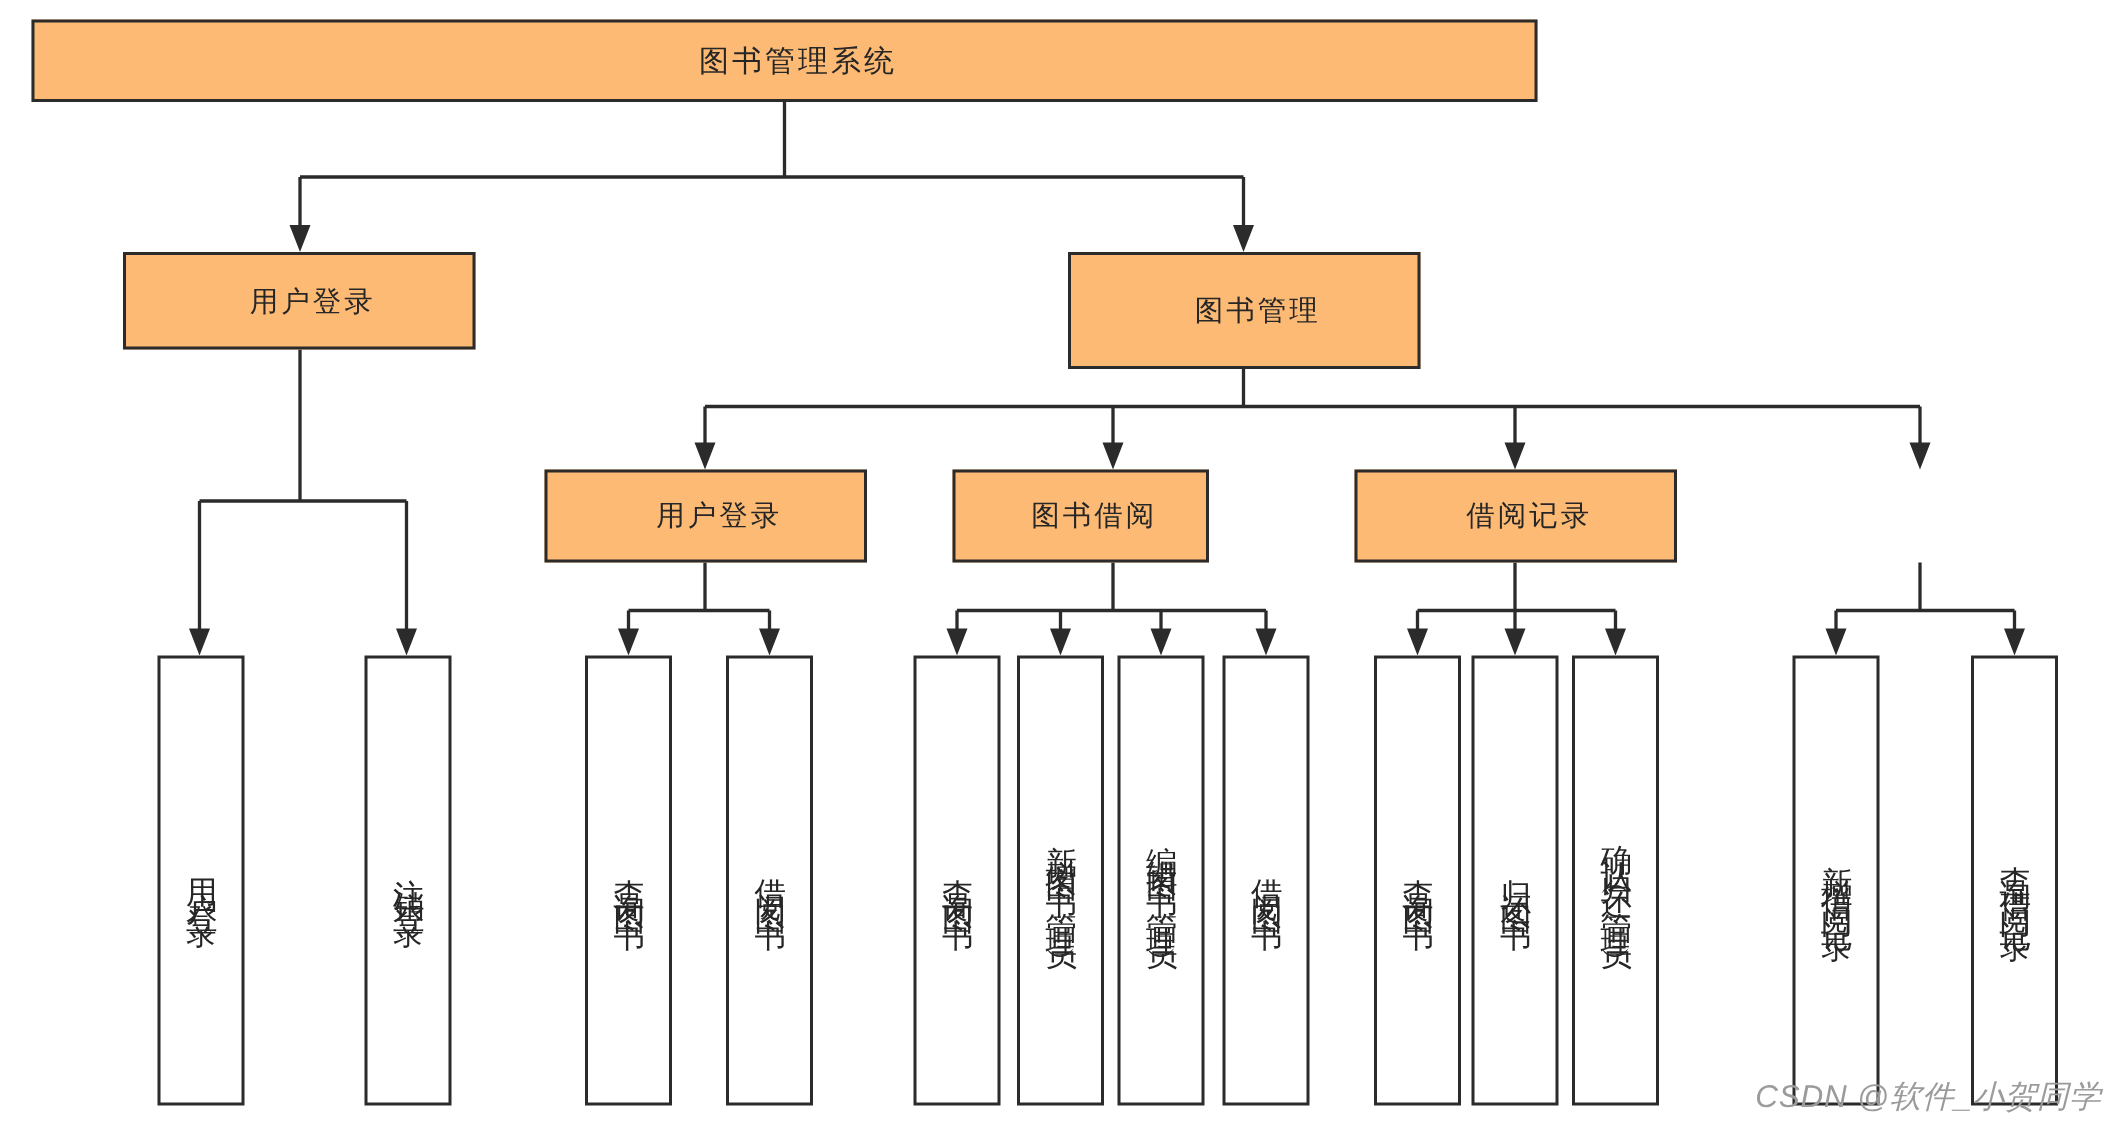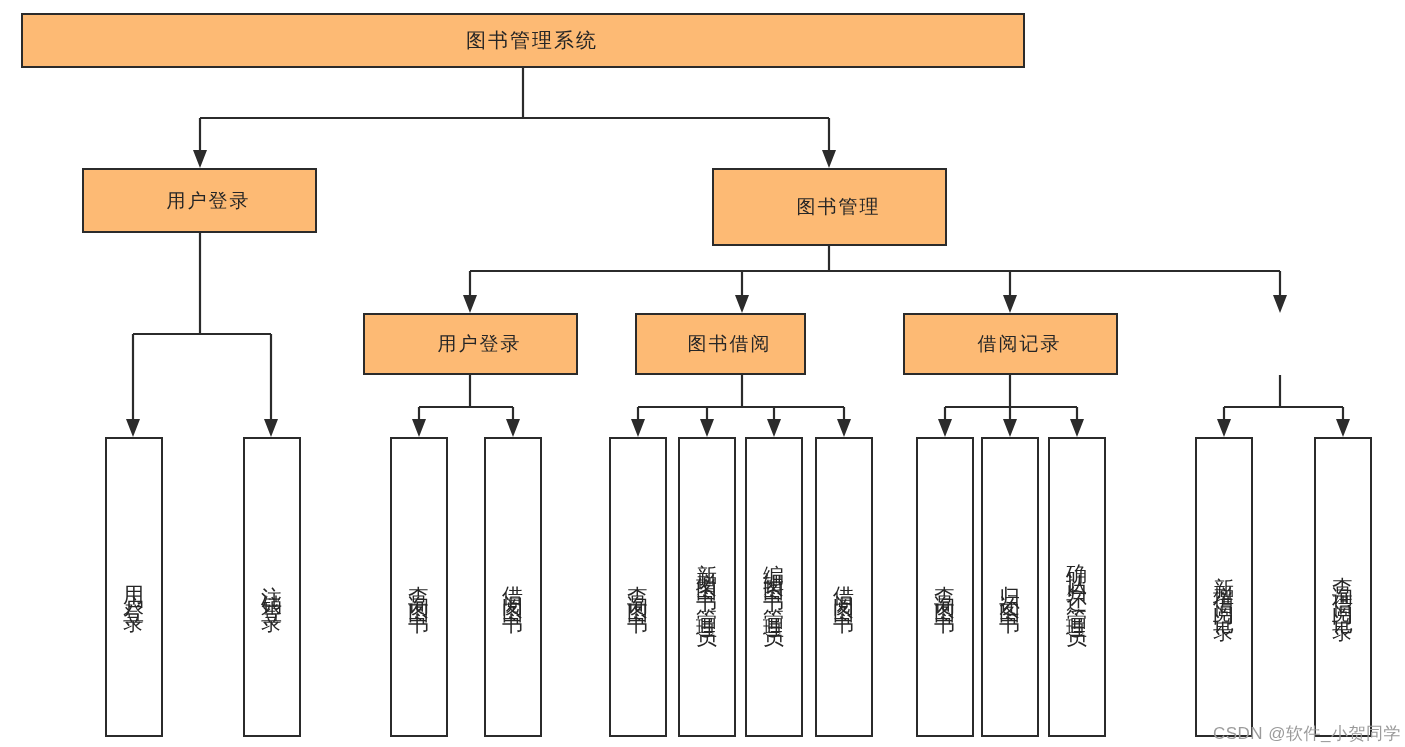--- a/index.html
+++ b/index.html
@@ -33,22 +33,23 @@
     display:block;
     writing-mode:vertical-rl;
     text-orientation:mixed;
     font-size:21px;
     letter-spacing:9px;
     line-height:1;
     white-space:nowrap;
   }
   .watermark{
     position:absolute;z-index:5;right:4px;bottom:2px;
-    font-size:17px;color:#9b9b9b;letter-spacing:0.5px;
+    font-size:21px;color:#9b9b9b;letter-spacing:0.5px;
     white-space:nowrap;
+    font-style:italic;
   }
 </style>
 </head>
 <body>
 
 <div class="canvas">
 
   <svg class="wires" width="1405" height="747" viewBox="0 0 1405 747">
     <path class="wire" d="
       M523,68 V118 M200,118 H829 M200,118 V152 M829,118 V152

